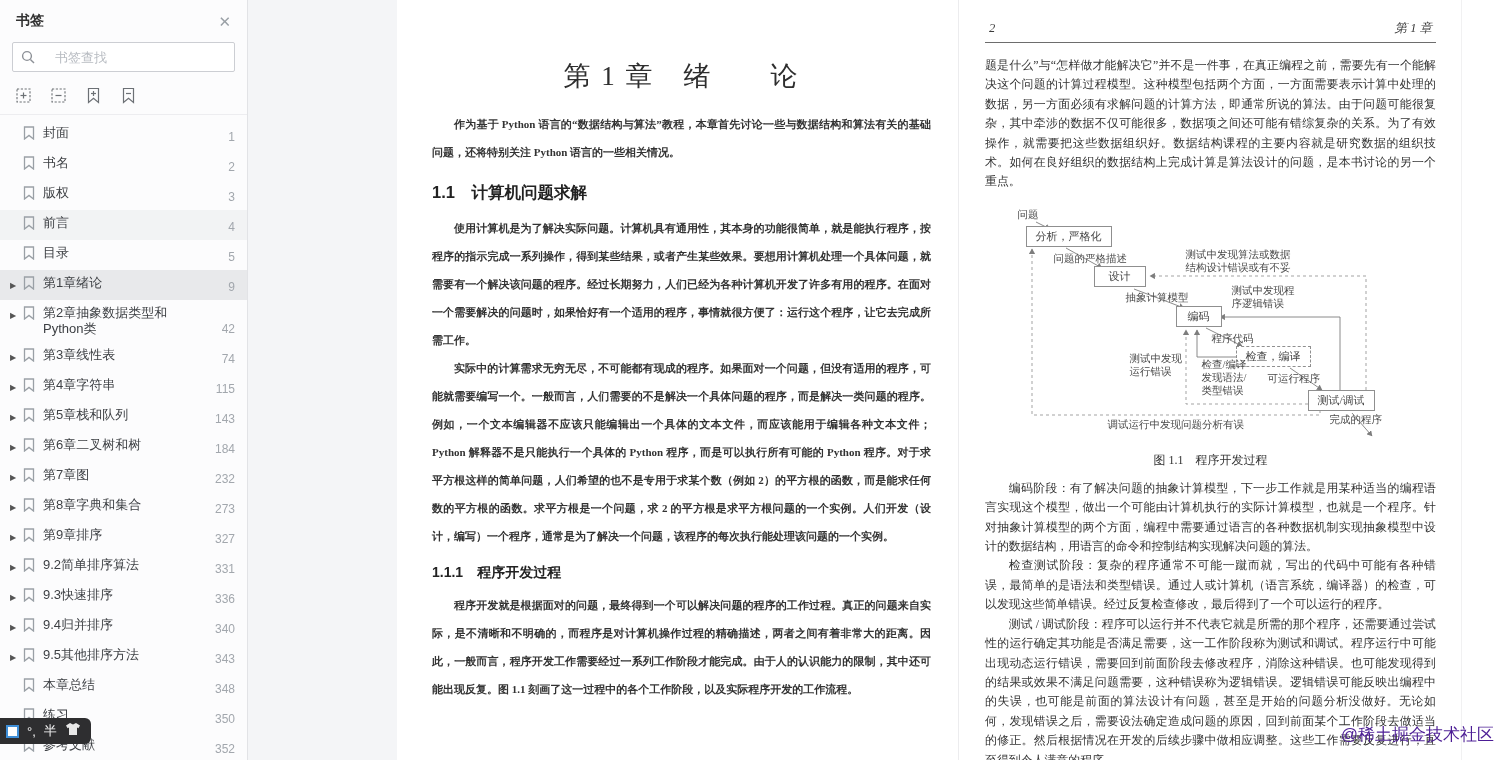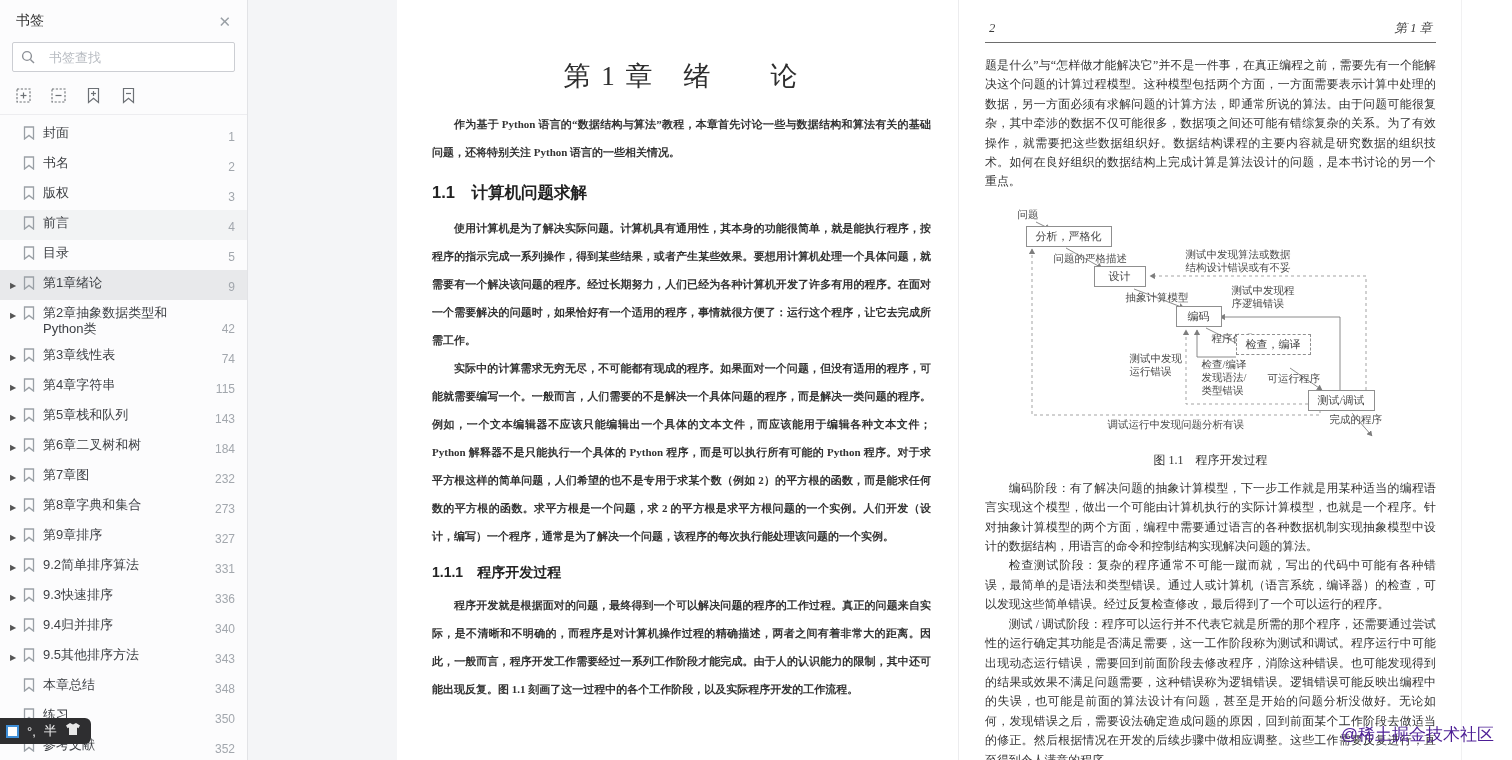--- a/index.html
+++ b/index.html
@@ -1,24 +1,24 @@
 <!DOCTYPE html>
 <html><head>
 <meta charset="utf-8">
 <style>
   * { margin:0; padding:0; box-sizing:border-box; }
   html,body { width:1512px; height:760px; overflow:hidden; }
   body { font-family:"Liberation Sans","DejaVu Sans",sans-serif; background:#f4f5f7; position:relative; }
 
   
   .sidebar { position:absolute; left:0; top:0; width:248px; height:760px; background:#fcfcfd; border-right:1px solid #e2e3e6; z-index:5; }
-  .sb-header { display:flex; justify-content:space-between; align-items:center; padding:12px 16px 8px 16px; }
+  .sb-header { display:flex; justify-content:space-between; align-items:center; padding:12px 16px 8px 16px;font-weight:bold; }
   .sb-title { font-size:14px; color:#333; }
   .sb-close { color:#9aa0a6; font-size:15px; cursor:pointer; line-height:1; }
-  .sb-search { margin:4px 12px 10px 12px; height:30px; border:1px solid #ccced3; border-radius:2px; background:#fff; display:flex; align-items:center; padding:12px 8px; gap:14px; }
+  .sb-search { margin:4px 12px 10px 12px; height:30px; border:1px solid #ccced3; border-radius:2px; background:#fff; display:flex; align-items:center; padding:12px 8px; gap:20px; }
   .sb-search svg { flex:0 0 auto; }
   .sb-search input { border:none; outline:none; width:100%; font-size:13px; color:#333; background:transparent; }
   .sb-search input::placeholder { color:#b8bcc2; }
   .sb-tools { display:flex; gap:17px; padding:4px 14px 10px 14px; border-bottom:1px solid #ededf0; }
   .sb-tool { width:18px; height:18px; display:inline-flex; align-items:center; justify-content:center; cursor:pointer; }
   .sb-list { padding-top:5px; }
   .bm-row { display:flex; align-items:flex-start; padding:5px 12px 5px 10px; cursor:pointer; line-height:16px; }
   .bm-row.hl-light { background:#f2f3f4; }
   .bm-row.hl-dark  { background:#e8e9eb; }
   .bm-arrow { width:13px; flex:0 0 13px; font-size:8px; color:#555; padding-top:3px; visibility:hidden; }
@@ -373,21 +373,21 @@
         <div class="fbox" style="left:36px; top:18px;">分析，严格化</div>
         <span class="flbl" style="left:64px; top:44px;">问题的严格描述</span>
         <div class="fbox" style="left:104px; top:58px; padding:2px 14px;">设计</div>
         <span class="flbl" style="left:196px; top:40px;">测试中发现算法或数据
 结构设计错误或有不妥</span>
         <span class="flbl" style="left:136px; top:83px;">抽象计算模型</span>
         <span class="flbl" style="left:242px; top:76px;">测试中发现程
 序逻辑错误</span>
         <div class="fbox" style="left:186px; top:98px; padding:2px 11px;">编码</div>
         <span class="flbl" style="left:222px; top:124px;">程序代码</span>
-        <div class="fbox dashed" style="left:246px; top:126px;">检查，编译</div>
+        <div class="fbox dashed" style="left:246px; top:138px;">检查，编译</div>
         <span class="flbl" style="left:140px; top:144px;">测试中发现
 运行错误</span>
         <span class="flbl" style="left:212px; top:150px;">检查/编译
 发现语法/
 类型错误</span>
         <span class="flbl" style="left:278px; top:164px;">可运行程序</span>
         <div class="fbox" style="left:318px; top:182px;">测试/调试</div>
         <span class="flbl" style="left:340px; top:205px;">完成的程序</span>
         <span class="flbl" style="left:118px; top:210px;">调试运行中发现问题分析有误</span>
       </div>

